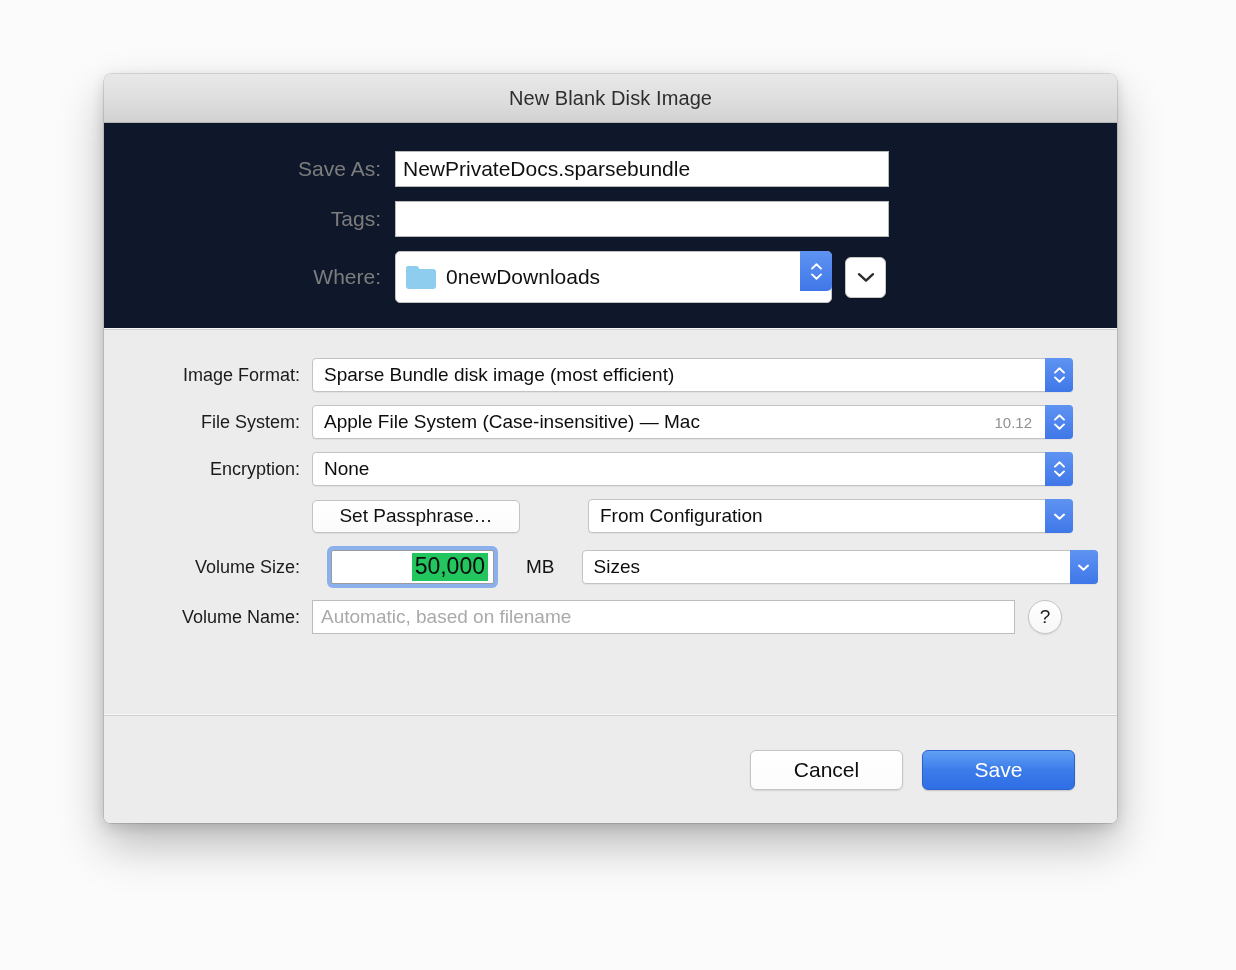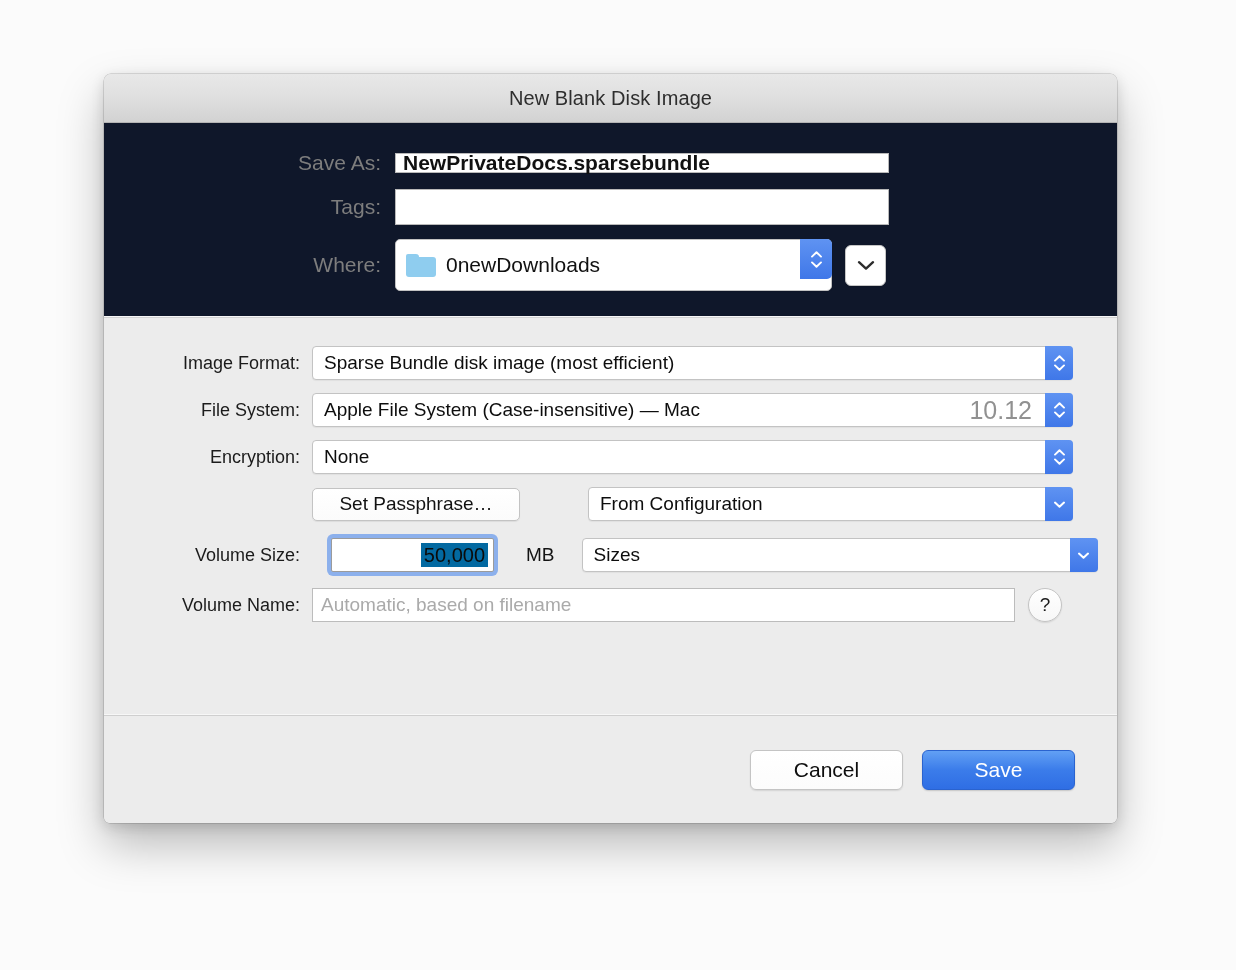--- a/index.html
+++ b/index.html
@@ -79,22 +79,21 @@
     border: 1px solid #b9b9b9;
     box-sizing: border-box;
     font-size: 21px;
     color: #111;
     display: flex;
     align-items: center;
     padding: 0 7px;
   }
   #save-as-field {
     width: 494px;
-    height: 20px;
-    font-weight: bold;
+    height: 36px;
   }
   #tags-field {
     width: 494px;
     height: 36px;
   }
 
   
   .where-wrap { display: flex; align-items: center; }
   .where-popup {
     width: 437px;
@@ -222,21 +221,21 @@
     height: 34px;
     border-radius: 0 4px 4px 0;
     background: linear-gradient(to bottom, #5f93f2 0%, #3f77e8 100%);
     display: flex;
     align-items: center;
     justify-content: center;
   }
   .fs-version {
     margin-left: auto;
     margin-right: 40px;
-    font-size: 25px;
+    font-size: 15px;
     color: #919191;
   }
 
   #image-format-popup { width: 761px; }
   #file-system-popup  { width: 761px; }
   #encryption-popup   { width: 761px; }
 
   .push-btn {
     height: 33px;
     background: linear-gradient(to bottom,#ffffff,#fbfbfb);
@@ -268,22 +267,22 @@
     background: #fff;
     border: 1px solid #9b9b9b;
     border-radius: 2px;
     box-sizing: border-box;
     display: flex;
     align-items: center;
     justify-content: flex-end;
     padding-right: 5px;
   }
   .sel-text {
-    background: #0369a1;
-    font-size: 20px;
+    background: #22c55e;
+    font-size: 23px;
     color: #0b0b0b;
     padding: 1px 3px;
     line-height: 1.1;
   }
   .unit {
     font-size: 19px;
     color: #131313;
     margin: 0 12px 0 13px;
   }
   #sizes-popup { width: 516px; }

